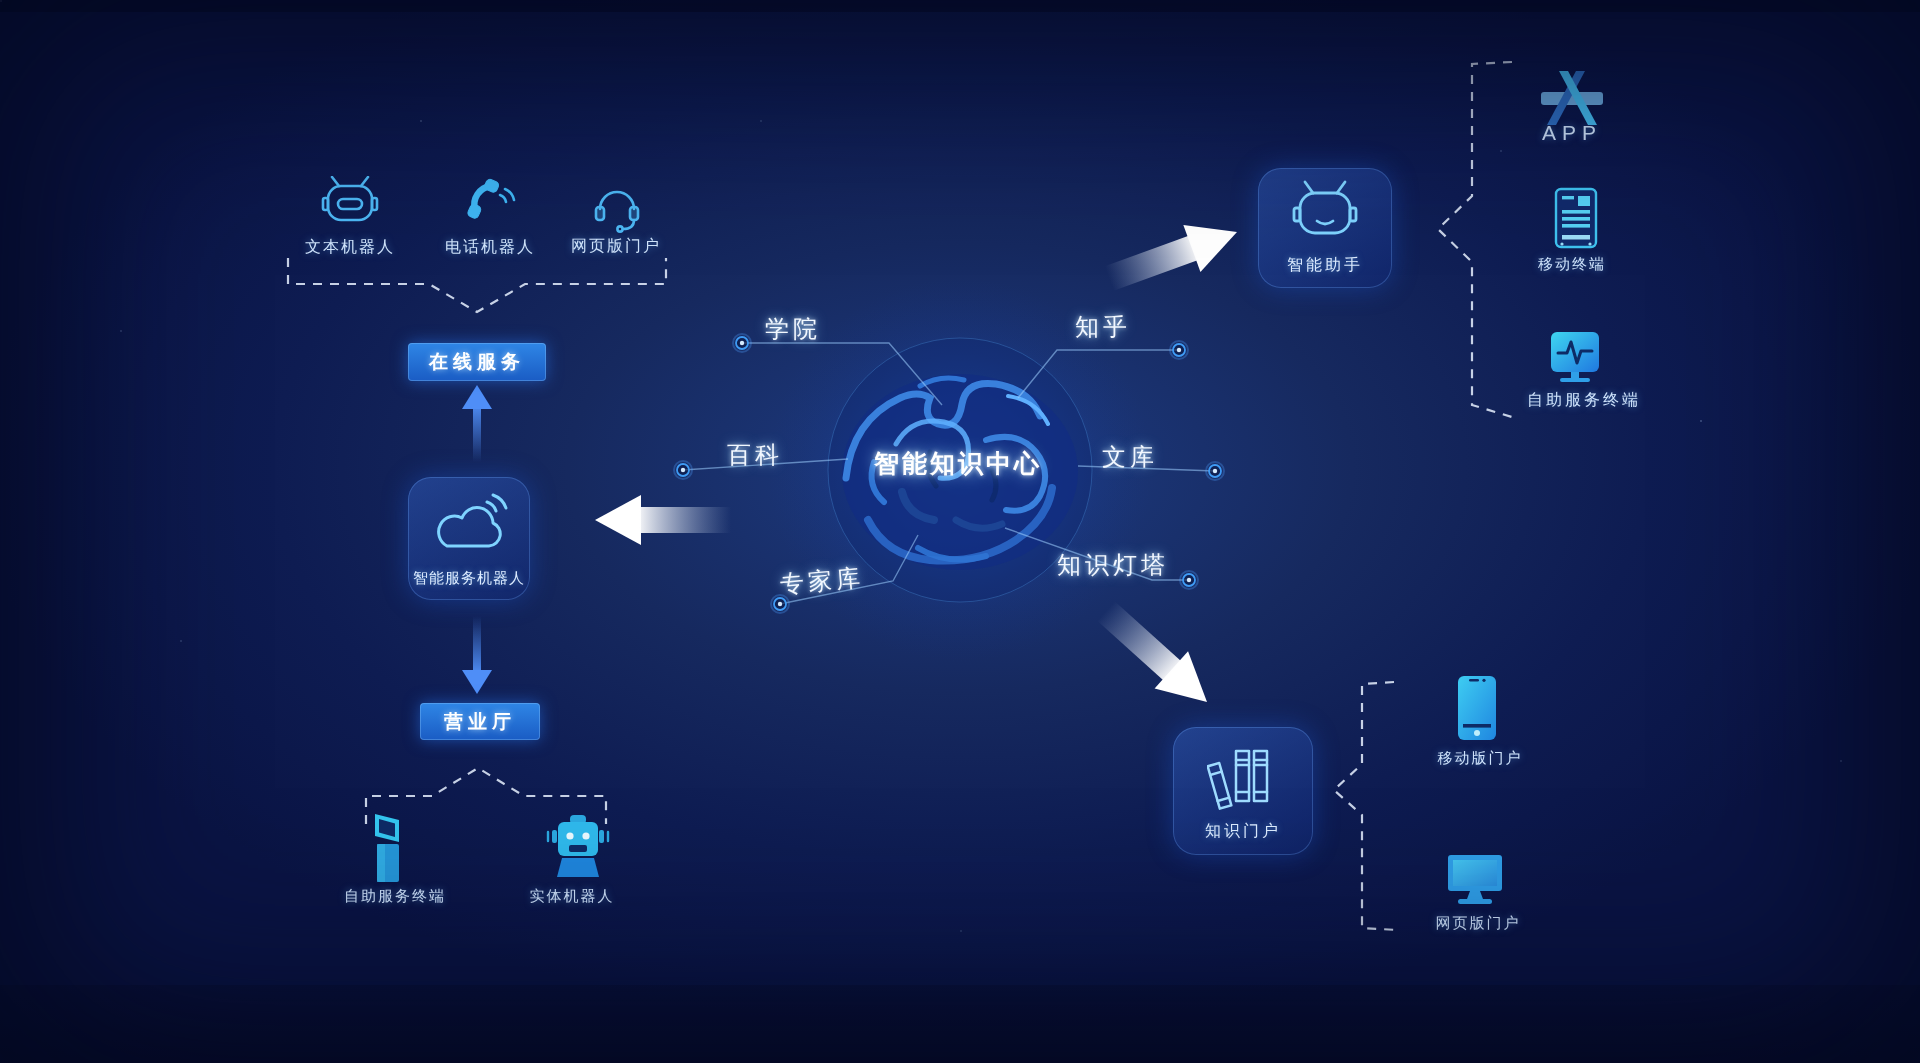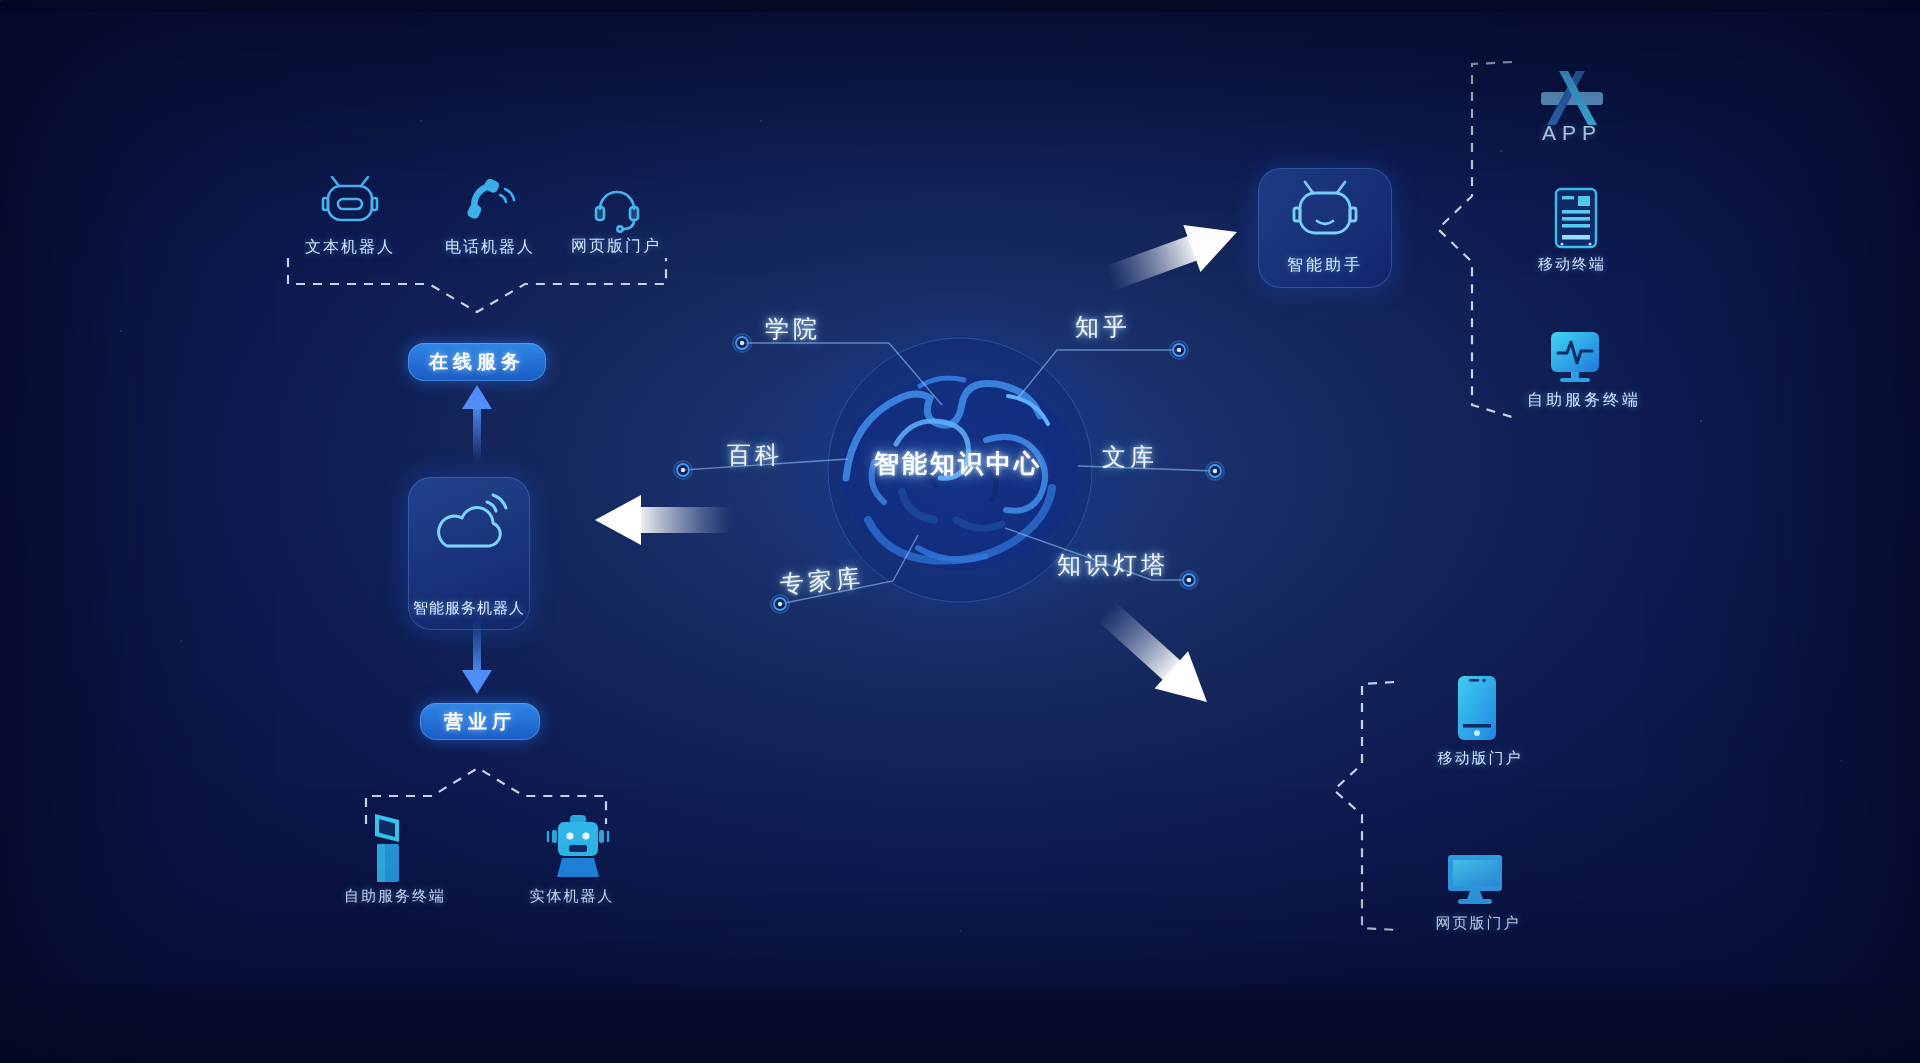--- a/index.html
+++ b/index.html
@@ -21,21 +21,21 @@
       1840px 760px 0 rgba(190,220,255,.22),760px 120px 0 rgba(190,220,255,.2);}
   svg.overlay{position:absolute;left:0;top:0;}
   .lbl{position:absolute;transform:translate(-50%,-50%);white-space:nowrap;
     color:#cfe3fb;font-size:16px;letter-spacing:2px;
     text-shadow:0 0 7px rgba(100,180,255,.55);}
   .sat{font-size:24px;letter-spacing:4px;color:#f2f8ff;
     text-shadow:0 0 12px rgba(140,210,255,.9),0 0 4px rgba(255,255,255,.6);}
   .title{font-size:25px;font-weight:bold;letter-spacing:3px;color:#ffffff;
     text-shadow:0 0 16px rgba(150,215,255,.95),0 0 5px rgba(255,255,255,.8);}
   .pill{position:absolute;display:flex;align-items:center;justify-content:center;
-    background:linear-gradient(180deg,#2f86e6,#1a5cc4);border-radius:16px;
+    background:linear-gradient(180deg,#2f86e6,#1a5cc4);border-radius:4px;
     color:#fff;font-weight:bold;font-size:19px;letter-spacing:5px;
     box-shadow:0 0 16px rgba(40,120,240,.55), inset 0 0 0 1px rgba(140,200,255,.35);
     text-shadow:0 0 6px rgba(200,235,255,.8);}
   .card{position:absolute;border-radius:23px;
     background:linear-gradient(150deg,rgba(58,112,222,.40),rgba(16,40,118,.58));
     box-shadow:inset 0 0 0 1px rgba(110,170,255,.30), 0 0 26px rgba(30,90,210,.40);}
   .card .card-label{position:absolute;left:50%;transform:translateX(-50%);
     white-space:nowrap;color:#dcebff;font-size:15px;letter-spacing:1px;
     text-shadow:0 0 6px rgba(120,200,255,.6);}
   .ic{position:absolute;transform:translate(-50%,-50%);line-height:0;}
@@ -201,21 +201,21 @@
         <circle cx="3" cy="24" r="2.6"></circle>
       </g>
     </svg>
   </div>
   <div class="lbl" style="left:350px;top:247px">文本机器人</div>
   <div class="lbl" style="left:490px;top:247px">电话机器人</div>
   <div class="lbl" style="left:616px;top:246px">网页版门户</div>
 
   <div class="pill" style="left:408px;top:343px;width:138px;height:38px">在线服务</div>
 
-  <div class="card" style="left:408px;top:477px;width:122px;height:153px">
+  <div class="card" style="left:408px;top:477px;width:122px;height:123px">
     <div class="ic" style="left:61px;top:46px">
       <svg width="86" height="66" viewBox="-43 -36 86 66">
         <g fill="none" stroke="#7fd4ff" stroke-width="3" stroke-linecap="round" stroke-linejoin="round">
           <path d="M -22,20 h 42 a 12,12 0 0 0 4,-23 a 16,16 0 0 0 -31,-5 a 12,12 0 0 0 -15,28 z"></path>
           <path d="M 18,-24 a 14,14 0 0 1 9,9"></path>
           <path d="M 24,-31 a 21,21 0 0 1 13,13"></path>
         </g>
       </svg>
     </div>
     <div class="card-label" style="bottom:12px">智能服务机器人</div>
@@ -296,20 +296,37 @@
           </linearGradient>
         </defs>
       <rect x="-24" y="-24" width="48" height="40" rx="6" fill="url(#mp)"></rect>
       <polyline points="-17,-3 -8,-3 -4,-14 2,7 6,-5 17,-5" fill="none" stroke="#0d2b66" stroke-width="3" stroke-linecap="round" stroke-linejoin="round"></polyline>
       <rect x="-4" y="16" width="8" height="6" fill="#2f9fe8"></rect>
       <rect x="-15" y="22" width="30" height="4" rx="2" fill="#2f9fe8"></rect>
     </svg>
   </div>
   <div class="lbl" style="left:1584px;top:400px;font-size:16px;letter-spacing:3px">自助服务终端</div>
 
+  <div class="card" style="left:1173px;top:727px;width:140px;height:128px">
+    <div class="ic" style="left:70px;top:50px">
+      <svg width="72" height="68" viewBox="-36 -34 72 68">
+        <g fill="none" stroke="#9fdcff" stroke-width="2.5" stroke-linecap="round" stroke-linejoin="round">
+          <g transform="rotate(-16)">
+            <rect x="-31" y="-20" width="12" height="44"></rect>
+            <path d="M -31,-11 h 12 M -31,16 h 12"></path>
+          </g>
+          <rect x="-7" y="-26" width="13" height="50"></rect>
+          <path d="M -7,-17 h 13 M -7,-12 h 13 M -7,15 h 13"></path>
+          <rect x="11" y="-26" width="13" height="50"></rect>
+          <path d="M 11,-17 h 13 M 11,-12 h 13 M 11,15 h 13"></path>
+        </g>
+      </svg>
+    </div>
+    <div class="card-label" style="bottom:13px;font-size:16px;letter-spacing:3px">知识门户</div>
+  </div>
 
   <div class="ic" style="left:1477px;top:708px">
     <svg width="44" height="68" viewBox="-22 -34 44 68">
       <defs>
           <linearGradient id="ph" x1="0" y1="0" x2="1" y2="1">
         <stop offset="0%" stop-color="#3ecdf2"></stop>
             <stop offset="100%" stop-color="#1f86e0"></stop>
           </linearGradient>
         </defs>
       <rect x="-19" y="-32" width="38" height="64" rx="6" fill="url(#ph)"></rect>

